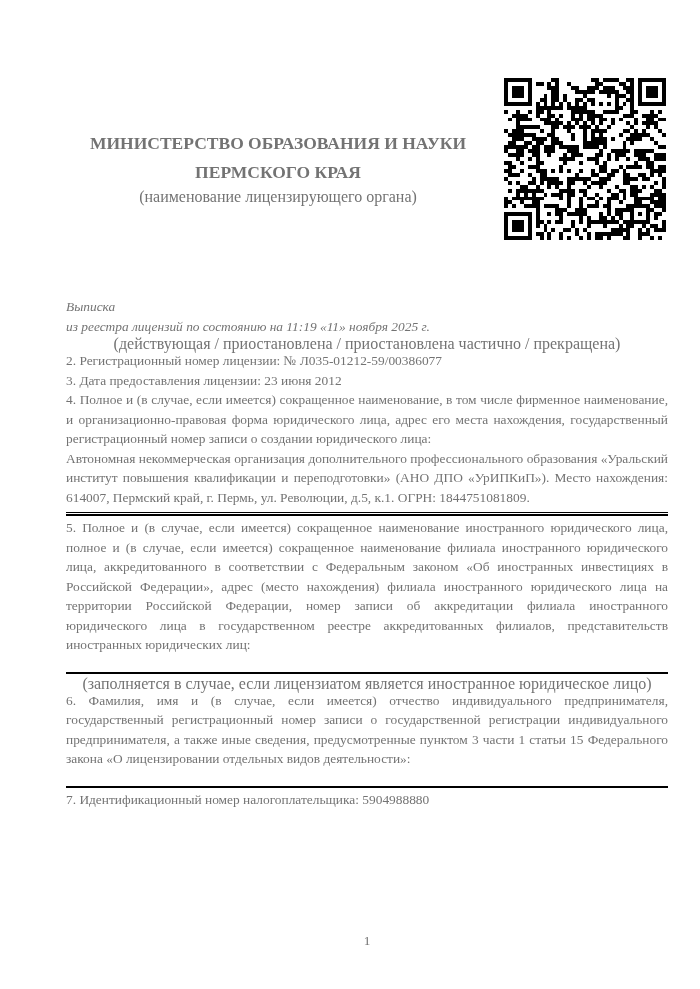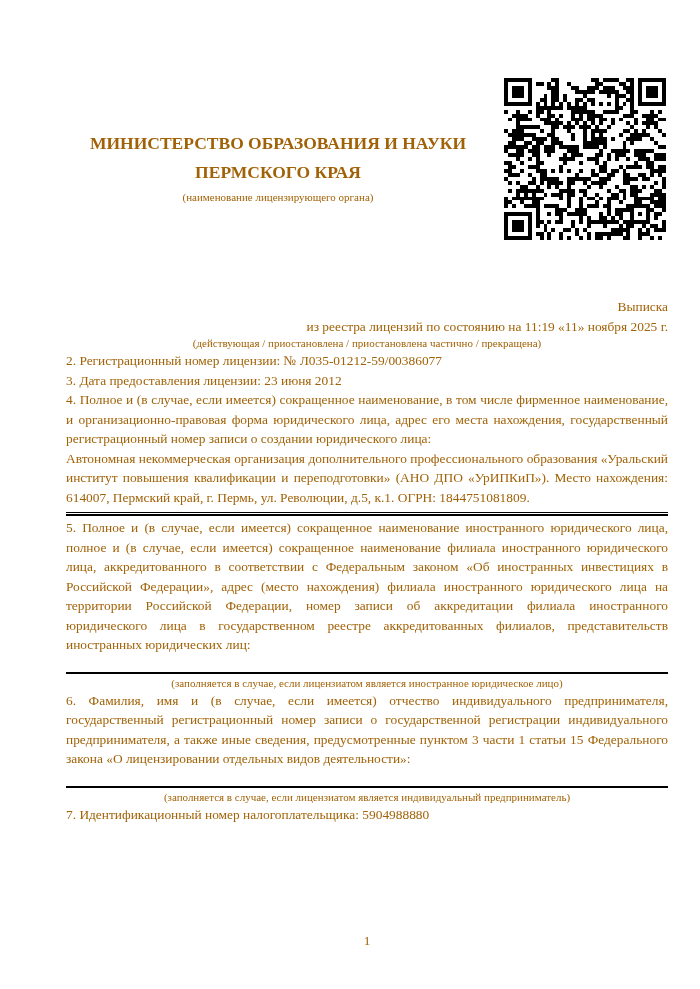--- a/index.html
+++ b/index.html
@@ -2,21 +2,21 @@
 <html lang="ru"><head>
 <meta charset="utf-8">
 <style>
   html, body { margin: 0; padding: 0; background: #ffffff; }
   .page {
     position: relative;
     width: 700px;
     height: 989px;
     background: #ffffff;
     font-family: "Liberation Serif", serif;
-    color: #a16207;
+    color: #737373;
     overflow: hidden;
   }
   .qr {
     position: absolute;
     left: 504px;
     top: 78px;
     width: 162px;
     height: 162px;
   }
   .qr svg { width: 100%; height: 100%; display: block; }
@@ -27,40 +27,40 @@
     width: 424px;
     text-align: center;
   }
   .header .h-line {
     font-weight: bold;
     font-size: 17.5px;
     line-height: 29px;
     white-space: nowrap;
   }
   .header .h-cap {
-    font-size: 11px;
+    font-size: 16px;
     line-height: 14px;
     margin-top: 3px;
   }
   .body {
     position: absolute;
     left: 66px;
     top: 297px;
     width: 602px;
     font-size: 13.4px;
     line-height: 19.5px;
   }
-  .title-line { text-align: right; margin: 0; }
+  .title-line { text-align: left; margin: 0; font-style: italic; }
   p.item { margin: 0; text-align: left; }
   p.item.just { text-align: justify; }
   .mt-lg { margin-top: 29px; }
   .mt-md { margin-top: 18px; }
   .mt-sm { margin-top: 11px; }
   .cap {
-    font-size: 11px;
+    font-size: 16px;
     line-height: 15px;
     text-align: center;
     margin: 0;
   }
   .rule {
     border-top: 2px solid #000000;
     height: 0;
     margin-top: 5px;
     margin-bottom: 2px;
   }
@@ -933,20 +933,19 @@
     <p class="item just mt-sm">4. Полное и (в случае, если имеется) сокращенное наименование, в том числе фирменное наименование, и организационно-правовая форма юридического лица, адрес его места нахождения, государственный регистрационный номер записи о создании юридического лица:</p>
     <p class="item just">Автономная некоммерческая организация дополнительного профессионального образования «Уральский институт повышения квалификации и переподготовки» (АНО ДПО «УрИПКиП»). Место нахождения: 614007, Пермский край, г. Пермь, ул. Революции, д.5, к.1. ОГРН: 1844751081809.</p>
     <div class="rule double"></div>
 
     <p class="item just mt-sm">5. Полное и (в случае, если имеется) сокращенное наименование иностранного юридического лица, полное и (в случае, если имеется) сокращенное наименование филиала иностранного юридического лица, аккредитованного в соответствии с Федеральным законом «Об иностранных инвестициях в Российской Федерации», адрес (место нахождения) филиала иностранного юридического лица на территории Российской Федерации, номер записи об аккредитации филиала иностранного юридического лица в государственном реестре аккредитованных филиалов, представительств иностранных юридических лиц:</p>
     <div class="rule gap-above"></div>
     <p class="cap">(заполняется в случае, если лицензиатом является иностранное юридическое лицо)</p>
 
     <p class="item just mt-sm">6. Фамилия, имя и (в случае, если имеется) отчество индивидуального предпринимателя, государственный регистрационный номер записи о государственной регистрации индивидуального предпринимателя, а также иные сведения, предусмотренные пунктом 3 части 1 статьи 15 Федерального закона «О лицензировании отдельных видов деятельности»:</p>
     <div class="rule gap-above"></div>
-    <p class="cap">(заполняется в случае, если лицензиатом является индивидуальный предприниматель)</p>
 
     <p class="item mt-md">7. Идентификационный номер налогоплательщика: 5904988880</p>
   </div>
 
   <div class="pagenum">1</div>
 
 </div>
 
 </body></html>

